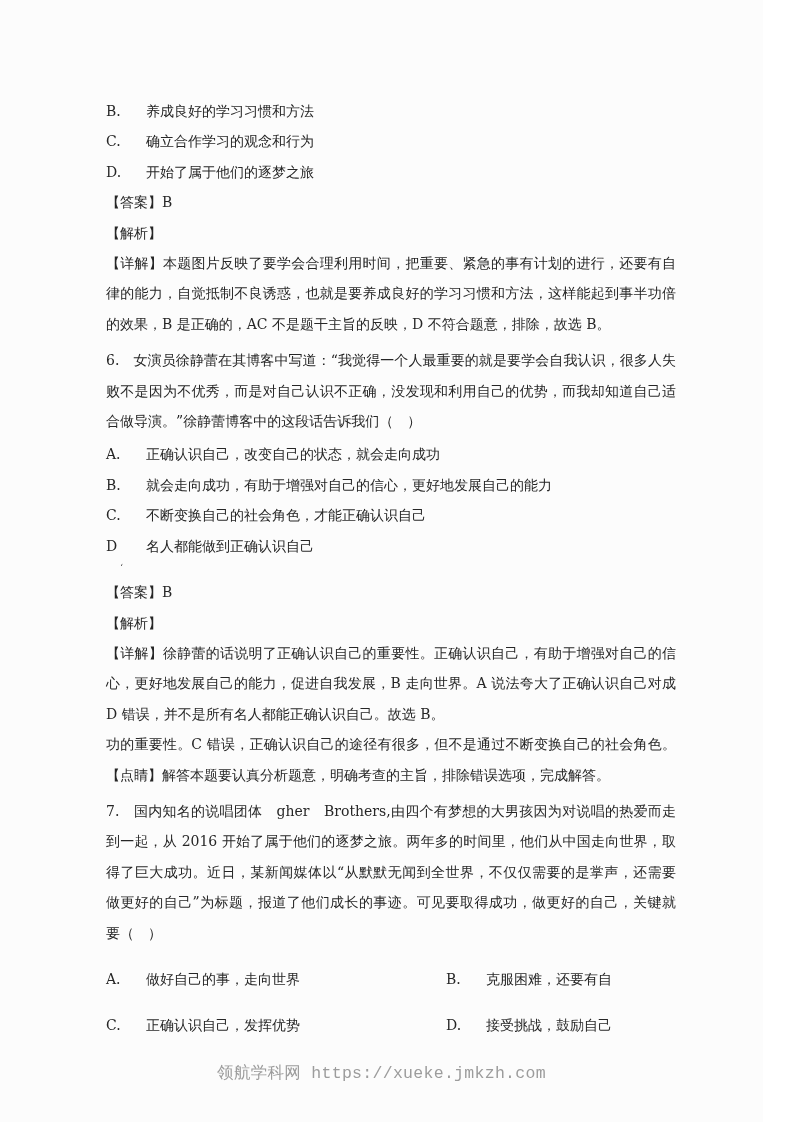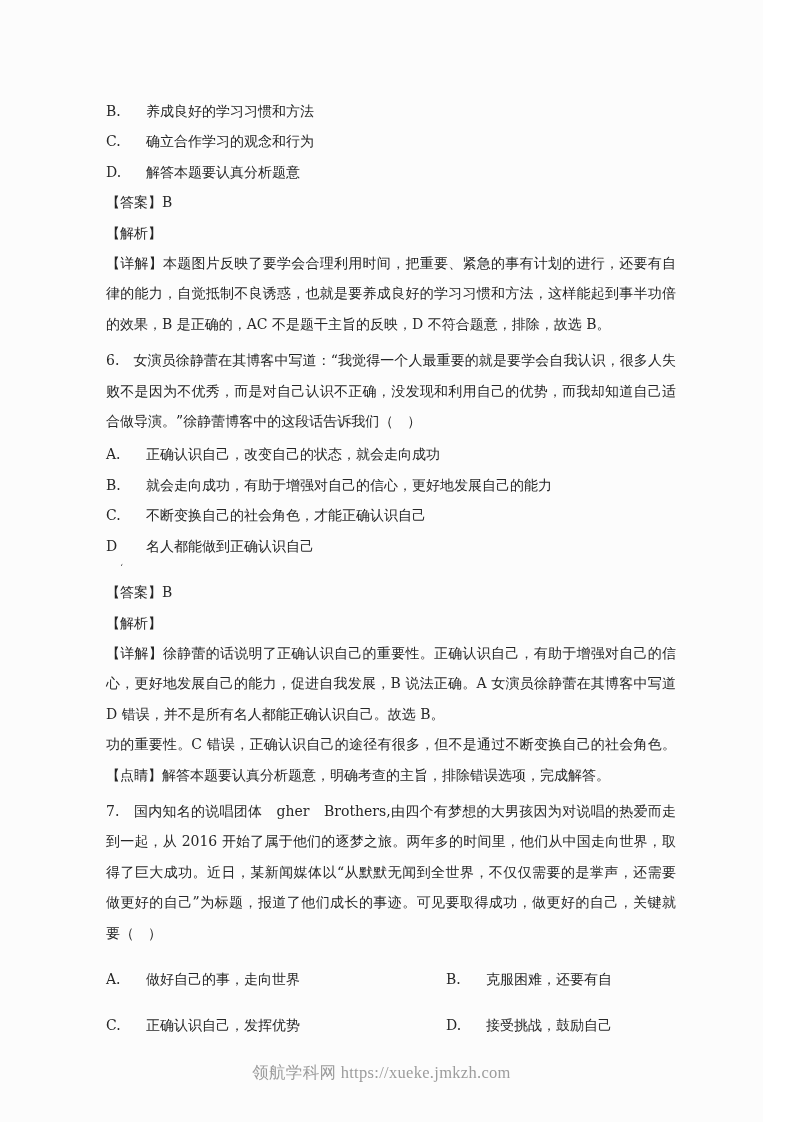--- a/index.html
+++ b/index.html
@@ -34,40 +34,40 @@
   }
   .optrow { display: flex; margin-top: 16px; }
   .optrow .cell-left { width: 340px; }
   .optrow .cell-right { flex: 1; }
   .footer {
     position: absolute;
     left: 0;
     right: 0;
     top: 1062px;
     text-align: center;
-    font-family: Liberation Serif, serif;
+    font-family: Liberation Mono, monospace;
     font-size: 16.5px;
     letter-spacing: 0.3px;
     color: #9c9c9c;
   }
 </style>
 </head>
 <body>
 
 <div class="page">
   <div class="content">
 
     <div class="line opt">
       <span class="opt-label">B.</span><span>养成良好的学习习惯和方法</span>
     </div>
     <div class="line opt">
       <span class="opt-label">C.</span><span>确立合作学习的观念和行为</span>
     </div>
     <div class="line opt">
-      <span class="opt-label">D.</span><span>解答本题要认真分析题意</span>
+      <span class="opt-label">D.</span><span>开始了属于他们的逐梦之旅</span>
     </div>
 
     <div class="line">【答案】B</div>
     <div class="line">【解析】</div>
 
     <div class="line j">【详解】本题图片反映了要学会合理利用时间，把重要、紧急的事有计划的进行，还要有自</div>
     <div class="line j">律的能力，自觉抵制不良诱惑，也就是要养成良好的学习习惯和方法，这样能起到事半功倍</div>
     <div class="line">的效果，B 是正确的，AC 不是题干主旨的反映，D 不符合题意，排除，故选 B。</div>
 
     <div class="line j gap6">6.　女演员徐静蕾在其博客中写道：“我觉得一个人最重要的就是要学会自我认识，很多人失</div>
@@ -86,21 +86,21 @@
     <div class="line opt">
       <span class="opt-label">D</span><span>名人都能做到正确认识自己</span>
     </div>
 
     <div class="stray-line">‘</div>
 
     <div class="line">【答案】B</div>
     <div class="line">【解析】</div>
 
     <div class="line j">【详解】徐静蕾的话说明了正确认识自己的重要性。正确认识自己，有助于增强对自己的信</div>
-    <div class="line j">心，更好地发展自己的能力，促进自我发展，B 说法正确。A 女演员徐静蕾在其博客中写道</div>
+    <div class="line j">心，更好地发展自己的能力，促进自我发展，B 走向世界。A 说法夸大了正确认识自己对成</div>
     <div class="line">D 错误，并不是所有名人都能正确认识自己。故选 B。</div>
     <div class="line j">功的重要性。C 错误，正确认识自己的途径有很多，但不是通过不断变换自己的社会角色。</div>
 
     <div class="line">【点睛】解答本题要认真分析题意，明确考查的主旨，排除错误选项，完成解答。</div>
 
     <div class="line j gap6">7.　国内知名的说唱团体　gher　Brothers,由四个有梦想的大男孩因为对说唱的热爱而走</div>
     <div class="line j">到一起，从 2016 开始了属于他们的逐梦之旅。两年多的时间里，他们从中国走向世界，取</div>
     <div class="line j">得了巨大成功。近日，某新闻媒体以“从默默无闻到全世界，不仅仅需要的是掌声，还需要</div>
     <div class="line j">做更好的自己”为标题，报道了他们成长的事迹。可见要取得成功，做更好的自己，关键就</div>
     <div class="line">要（　）</div>

